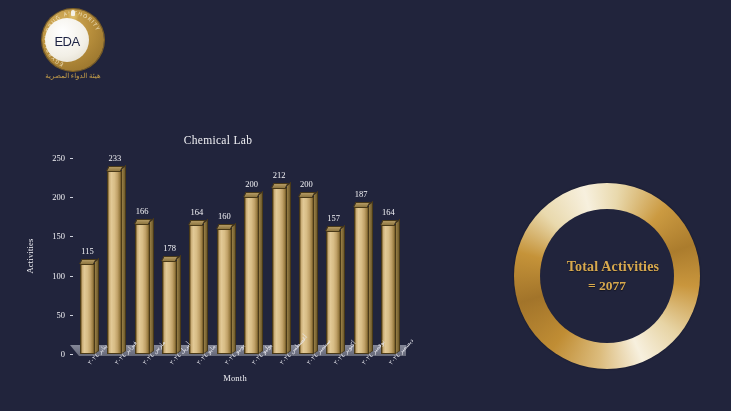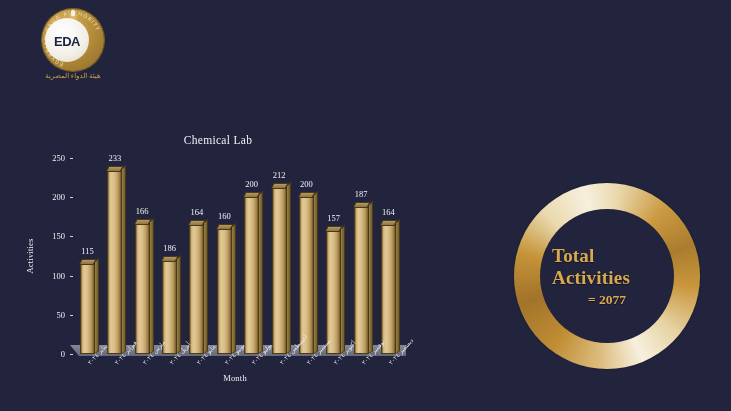--- a/index.html
+++ b/index.html
@@ -21,21 +21,21 @@
       radial-gradient(circle at 35% 28%, #d9b463 0%, #b88f3c 45%, #8d6a27 100%);
     box-shadow:0 0 0 1px #7d5f22;
   }
   .logo-inner{
     position:absolute;left:9px;top:9px;width:44px;height:44px;border-radius:50%;
     background:radial-gradient(circle at 40% 32%, #ffffff 0%, #f2efe6 60%, #ddd7c6 100%);
     display:flex;align-items:center;justify-content:center;
   }
   .logo-eda{
     font-family:"Liberation Sans", sans-serif;
-    font-weight:700;font-size:13px;letter-spacing:-0.5px;color:#1d2344;
+    font-weight:400;font-size:13px;letter-spacing:-0.5px;color:#1d2344;
     margin-top:3px;
   }
   .logo-eagle{
     position:absolute;left:50%;top:2px;transform:translateX(-50%);
     width:16px;height:14px;
     background:
       radial-gradient(ellipse at 50% 35%, #e6c778 0%, #c39b40 60%, #8d6a27 100%);
     clip-path:polygon(50% 0%, 72% 14%, 92% 32%, 78% 48%, 86% 74%, 50% 100%, 14% 74%, 22% 48%, 8% 32%, 28% 14%);
     opacity:.95;
   }
@@ -116,21 +116,21 @@
   .donut-hole{
     position:absolute;left:26px;top:26px;width:134px;height:134px;
     border-radius:50%;background:#21243c;
   }
   .donut-center{
     position:absolute;left:26px;top:26px;width:134px;height:134px;
     display:flex;flex-direction:column;align-items:center;justify-content:center;
     color:#d2a busy;
   }
   .donut-line1{
-    color:#d8a94e;font-weight:700;font-size:19px;letter-spacing:.2px;
+    color:#d8a94e;font-weight:700;font-size:14px;letter-spacing:.2px;
     text-shadow:0 1px 1px rgba(0,0,0,.45);
     margin-left:12px;
   }
   .donut-line2{
     color:#d8a94e;font-weight:700;font-size:13.5px;margin-top:3px;
     text-shadow:0 1px 1px rgba(0,0,0,.45);
   }
 
   
   .chart-area{position:absolute;left:18px;top:128px;width:400px;height:260px;}
@@ -287,21 +287,21 @@
               <div class="bar-side"></div>
             </div>
             <div class="bar-value" style="bottom: 138.144px;">166</div>
           </div>
           <div class="bar-slot">
             <div class="bar3d" style="height: 93.296px;">
               <div class="bar-face"></div>
               <div class="bar-top"></div>
               <div class="bar-side"></div>
             </div>
-            <div class="bar-value" style="bottom: 101.296px;">186</div>
+            <div class="bar-value" style="bottom: 101.296px;">178</div>
           </div>
           <div class="bar-slot">
             <div class="bar3d" style="height: 128.576px;">
               <div class="bar-face"></div>
               <div class="bar-top"></div>
               <div class="bar-side"></div>
             </div>
             <div class="bar-value" style="bottom: 136.576px;">164</div>
           </div>
           <div class="bar-slot">

